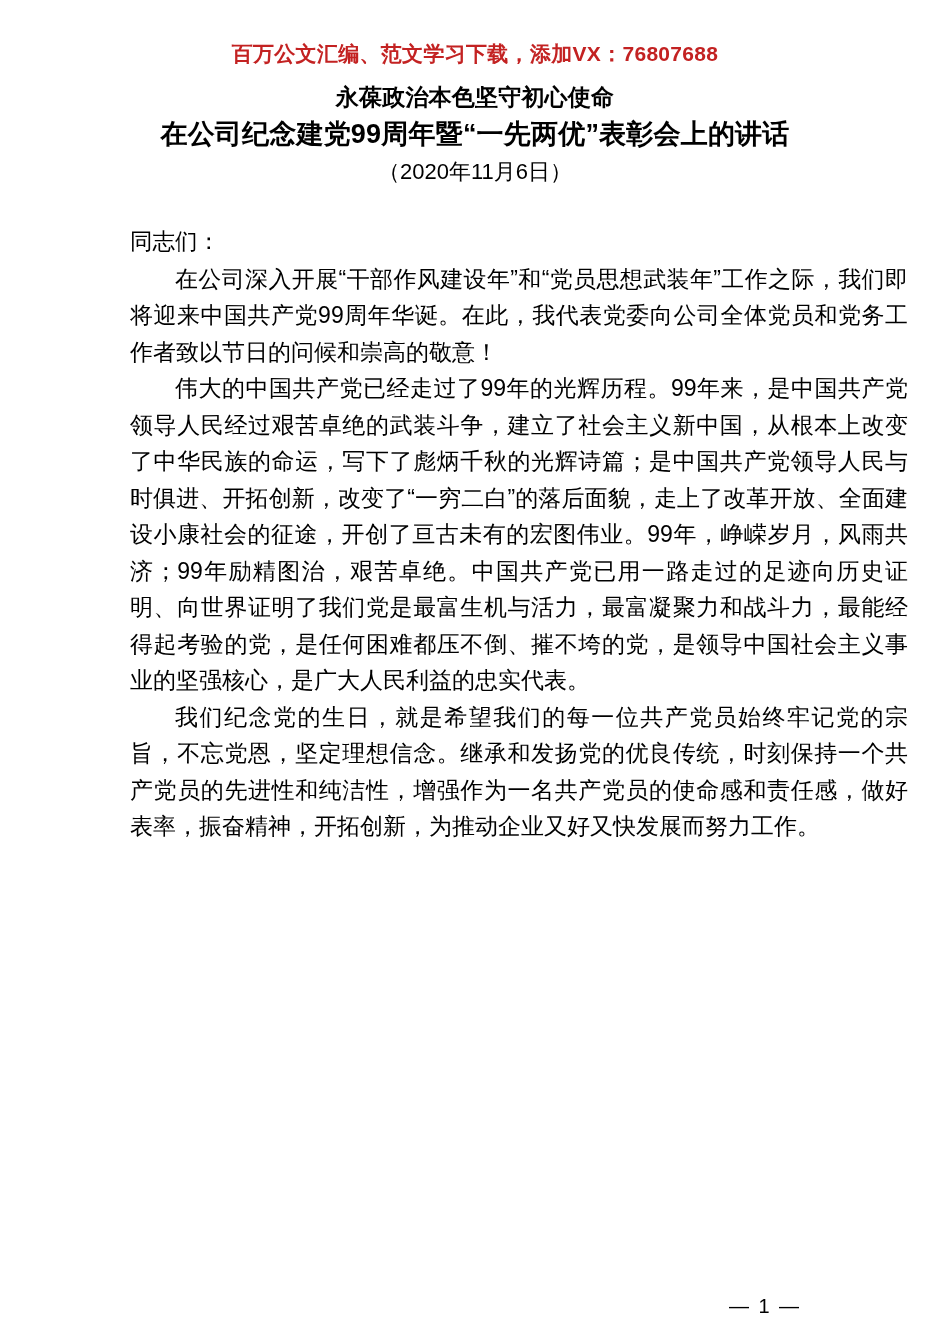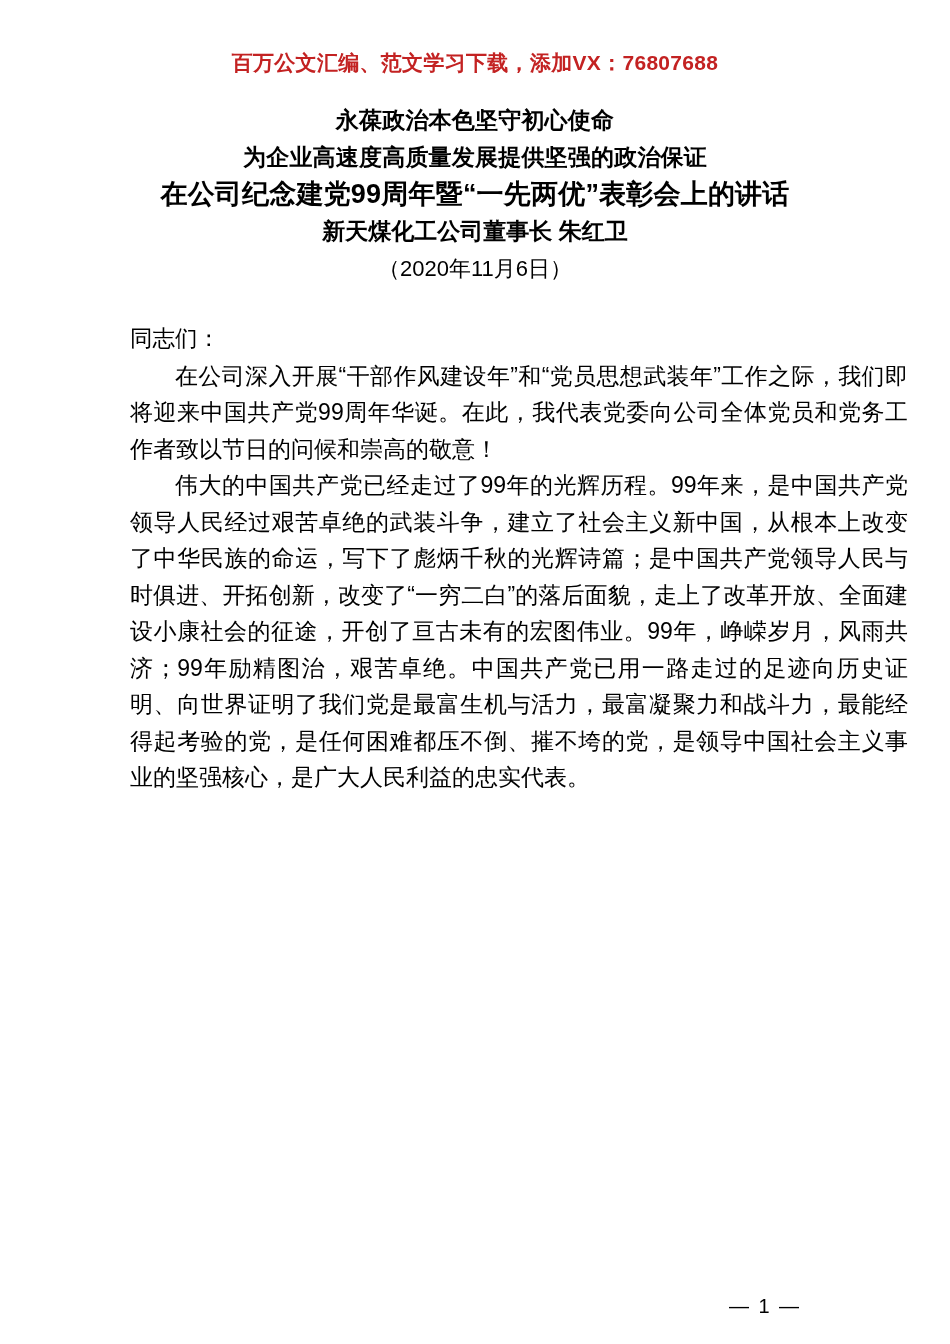--- a/index.html
+++ b/index.html
@@ -13,38 +13,38 @@
     font-family: "Liberation Sans", "DejaVu Sans", sans-serif;
     color: #000000;
     position: relative;
     overflow: hidden;
   }
   .page {
     position: relative;
     width: 950px;
     height: 1344px;
     box-sizing: border-box;
-    padding: 9px;
+    padding: 0;
   }
 
   
   .banner {
     text-align: center;
     color: #c32222;
     font-size: 21px;
     font-weight: 700;
     letter-spacing: 0.3px;
     padding-top: 41px;
     line-height: 1.2;
     white-space: nowrap;
   }
 
   
   .title-block {
-    margin-top: 27px;
+    margin-top: 13px;
     text-align: center;
   }
   .title-line {
     font-size: 23px;
     font-weight: 700;
     line-height: 37px;
     letter-spacing: 0.2px;
     white-space: nowrap;
   }
   .title-line.t3 {
@@ -112,31 +112,30 @@
 </style>
 </head>
 <body>
 
 <div class="page">
 
   <div class="banner">百万公文汇编、范文学习下载，添加VX：76807688</div>
 
   <div class="title-block">
     <div class="title-line">永葆政治本色坚守初心使命</div>
-    <div class="title-line">为企业高速度高质量发展提供坚强的政治保证</div>
     <div class="title-line t3">在公司纪念建党99周年暨“一先两优”表彰会上的讲话</div>
-    <div class="byline">新天煤化工公司董事长  朱红卫</div>
     <div class="dateline">（2020年11月6日）</div>
   </div>
 
   <div class="body-wrap">
     <div class="body-inner">
       <p class="salutation">同志们：</p>
       <p class="para">在公司深入开展“干部作风建设年”和“党员思想武装年”工作之际，我们即将迎来中国共产党99周年华诞。在此，我代表党委向公司全体党员和党务工作者致以节日的问候和崇高的敬意！</p>
       <p class="para">伟大的中国共产党已经走过了99年的光辉历程。99年来，是中国共产党领导人民经过艰苦卓绝的武装斗争，建立了社会主义新中国，从根本上改变了中华民族的命运，写下了彪炳千秋的光辉诗篇；是中国共产党领导人民与时俱进、开拓创新，改变了“一穷二白”的落后面貌，走上了改革开放、全面建设小康社会的征途，开创了亘古未有的宏图伟业。99年，峥嵘岁月，风雨共济；99年励精图治，艰苦卓绝。中国共产党已用一路走过的足迹向历史证明、向世界证明了我们党是最富生机与活力，最富凝聚力和战斗力，最能经得起考验的党，是任何困难都压不倒、摧不垮的党，是领导中国社会主义事业的坚强核心，是广大人民利益的忠实代表。</p>
+      <p class="para">我们纪念党的生日，就是希望我们的每一位共产党员始终牢记党的宗旨，不忘党恩，坚定理想信念。继承和发扬党的优良传统，时刻保持一个共产党员的先进性和纯洁性，增强作为一名共产党员的使命感和责任感，做好表率，振奋精神，开拓创新，为推动企业又好又快发展而努力工作。</p>
     </div>
   </div>
 
   <div class="footer">
     <span class="footer-inner">— 1 —</span>
   </div>
 
 </div>
 
 </body></html>

